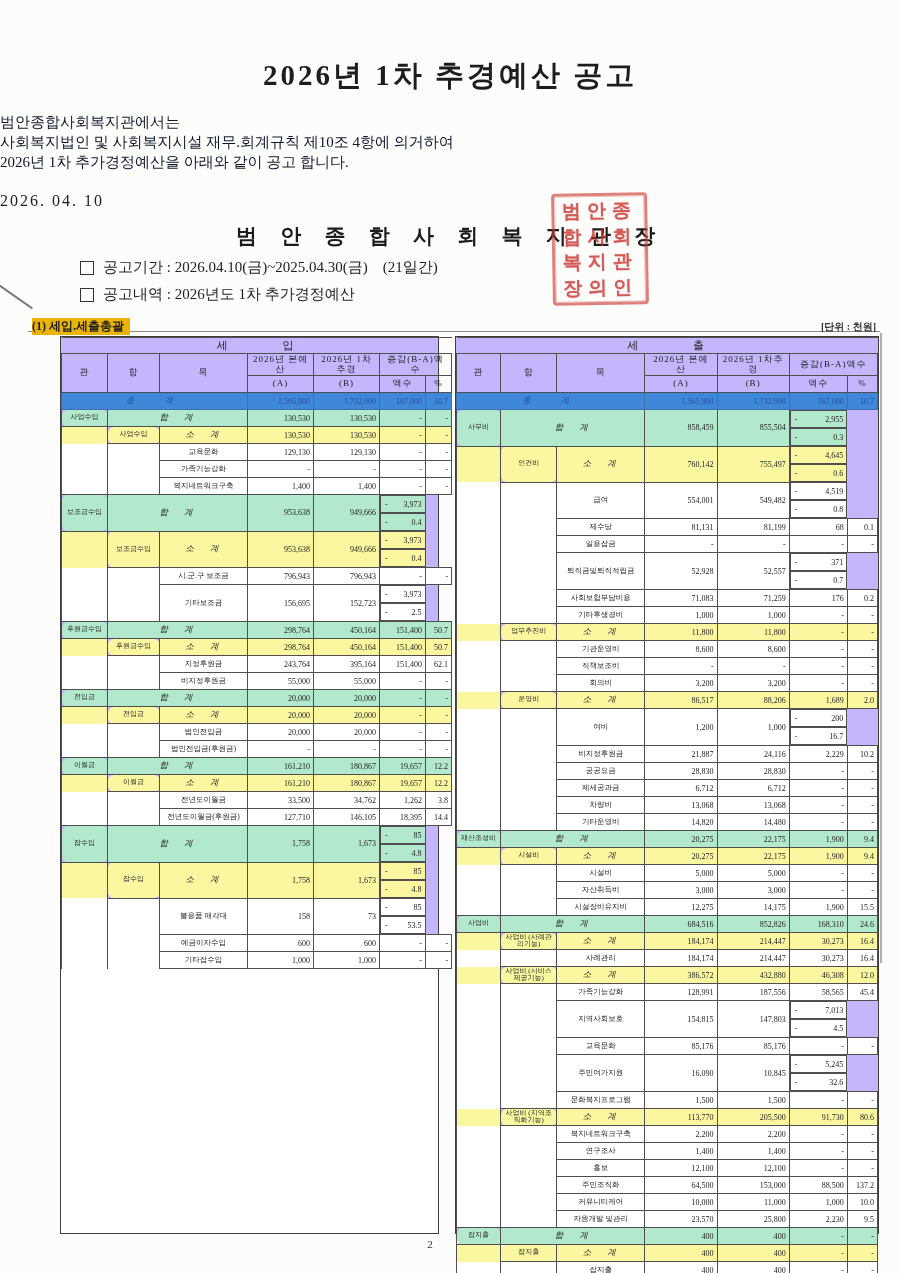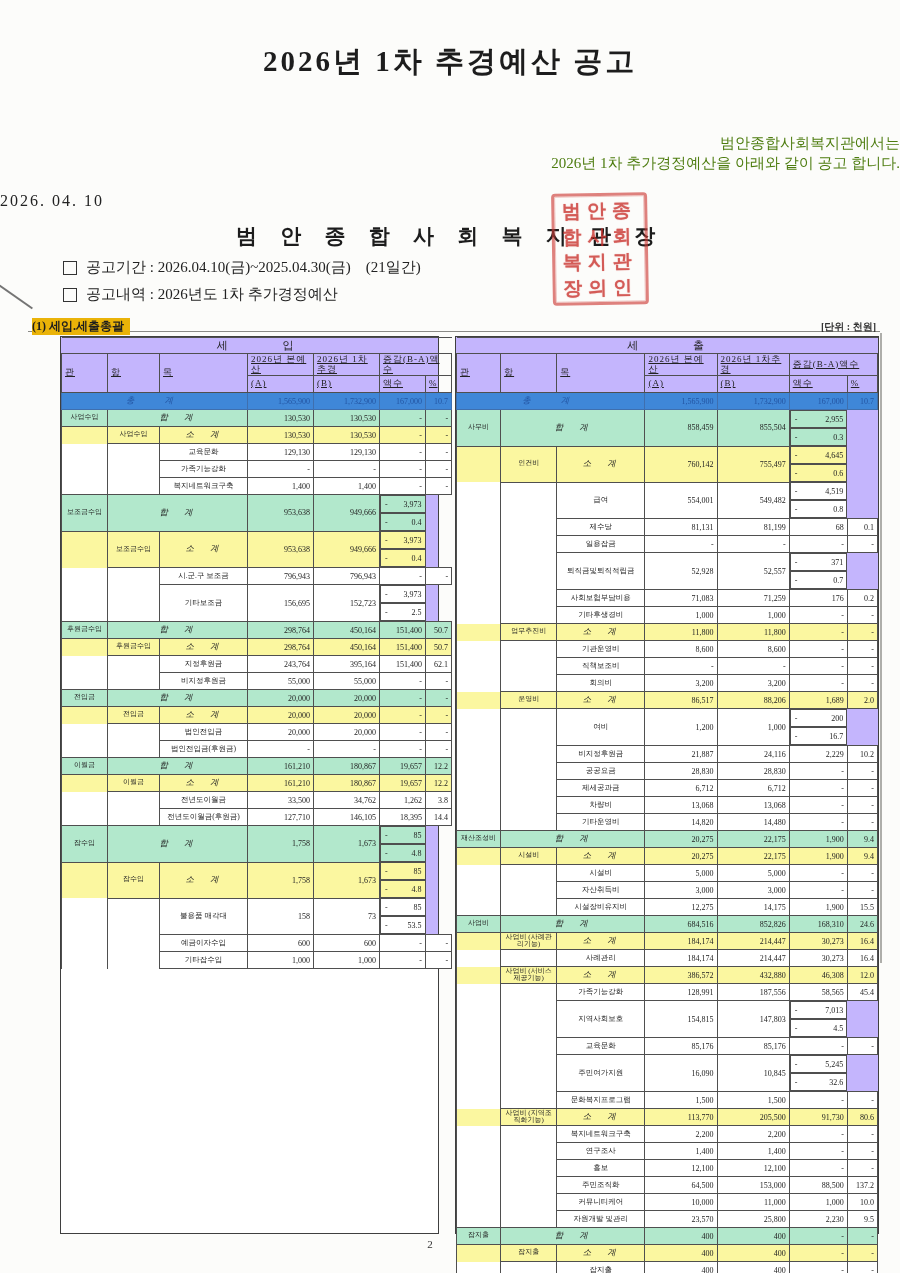--- a/index.html
+++ b/index.html
@@ -2,39 +2,39 @@
 <html><head>
 <meta charset="utf-8">
 <style>
   html,body{margin:0;padding:0;background:#d8d8d4;}
   .page{
     position:relative;width:900px;height:1273px;margin:0 auto;
     background:#fcfcfa;overflow:hidden;color:#222;
     font-family:"Liberation Serif", serif;
   }
   
-  .doc-title{position:absolute;top:42px;left:0;width:100%;text-align:center;
+  .doc-title{position:absolute;top:56px;left:0;width:100%;text-align:center;
     font-size:29px;font-weight:bold;letter-spacing:3px;color:#1d1d1d;}
-  .intro{position:absolute;top:112px;left:0;width:100%;text-align:right;
-    font-size:15px;line-height:20px;color:#4d7c0f;margin-top:21px;}
+  .intro{position:absolute;top:112px;left:0;width:100%;text-align:left;
+    font-size:15px;line-height:20px;color:#0f172a;}
   .doc-date{position:absolute;top:192px;left:0;width:100%;
     font-size:16px;letter-spacing:2px;}
   .signer{position:absolute;top:222px;left:0;width:100%;text-align:center;
     font-size:21px;font-weight:bold;letter-spacing:9px;color:#1c1c1c;}
   .stamp{
     position:absolute;top:193px;left:552px;width:90px;height:102px;
     border:3px solid rgba(205,60,55,.75);border-radius:4px;
     display:flex;flex-direction:column;justify-content:space-around;
     padding:2px 0;transform:rotate(-1deg);opacity:.85;
     box-shadow:inset 0 0 0 1px rgba(205,60,55,.35);
   }
   .stamp div{color:rgba(200,45,40,.8);font-weight:bold;font-size:19px;
     letter-spacing:6px;text-align:center;line-height:21px;
     text-shadow:0 0 1px rgba(200,45,40,.6);}
-  .notice-line{position:absolute;left:63px;font-size:15px;color:#222;
+  .notice-line{position:absolute;left:80px;font-size:15px;color:#222;
     display:flex;align-items:center;gap:9px;}
   .nl1{top:258px;} .nl2{top:285px;}
   .cbx{display:inline-block;width:12px;height:12px;border:1.5px solid #333;}
   
   .scratch{position:absolute;left:-4px;top:296px;width:40px;height:2px;
     background:#3a3a3a;transform:rotate(35deg);opacity:.7;}
   .rule-top{position:absolute;left:28px;top:331px;width:852px;height:1px;
     background:#8a8a86;}
   .edge-line{position:absolute;left:880px;top:333px;width:2px;height:630px;
     background:#9a9a96;opacity:.8;}
@@ -47,47 +47,48 @@
   
   .frame{position:absolute;top:336px;height:896px;border:1.2px solid #3f3f3f;
     background:#c4b5fd;display:flex;flex-direction:column;}
   .frame-income{left:60px;width:377px;}
   .frame-expense{left:455px;width:422px;}
   table{border-collapse:collapse;table-layout:fixed;width:100%;}
   td{border:1px solid #4f4f4f;height:16px;padding:0 3px;overflow:hidden;
      font-size:8px;color:#232323;white-space:nowrap;}
   .t-title td{border-left:none;border-right:none;text-align:center;
      font-size:11px;letter-spacing:26px;padding-left:26px;height:15px;}
-  .t-head td{font-size:9px;letter-spacing:1px;
-     white-space:normal;line-height:1.1;text-decoration:underline;}
+  .t-head td{text-align:center;font-size:9px;letter-spacing:1px;
+     white-space:normal;line-height:1.1;}
   .h1{height:22px;} .h2{height:17px;}
   .num{text-align:right;font-family:"Liberation Serif", serif;}
   .num.neg{display:flex;justify-content:space-between;align-items:center;}
   .num .mn{padding-left:1px;}
   .c-gwan,.c-hang{text-align:center;white-space:normal;font-size:7px;
-     line-height:1.05;}
+     line-height:1.05;border-radius:6px;}
   .c-mok{text-align:center;font-size:7.5px;}
   .lbl{text-align:center;letter-spacing:7px;padding-left:7px;font-size:8.5px;font-style:italic;}
   .mcell{border-top:none;border-bottom:none;}
   tr.r-total td{background:#3f87d8;color:rgba(16,52,128,.62);border-color:#3f6fae;}
   tr.r-total .lbl{letter-spacing:14px;}
   tr.r-section td{background:#b2e8cc;}
   tr.r-sub td{background:#fbf7a0;}
   tr.r-detail td{background:#fff;}
   .filler{flex:1;background:#fff;}
 </style>
 </head>
 <body>
 
 <div class="page">
 
   <div class="doc-title">2026년 1차 추경예산 공고</div>
 
   <div class="intro">
     <div>범안종합사회복지관에서는</div>
+    <div>사회복지법인 및 사회복지시설 재무.회계규칙 제10조 4항에 의거하여</div>
     <div>2026년 1차 추가경정예산을 아래와 같이 공고 합니다.</div>
   </div>
 
   <div class="doc-date">2026. 04. 10</div>
   <div class="signer">범 안 종 합 사 회 복 지 관 장</div>
 
   <div class="stamp">
     <div>범안종</div>
     <div>합사회</div>
     <div>복지관</div>

